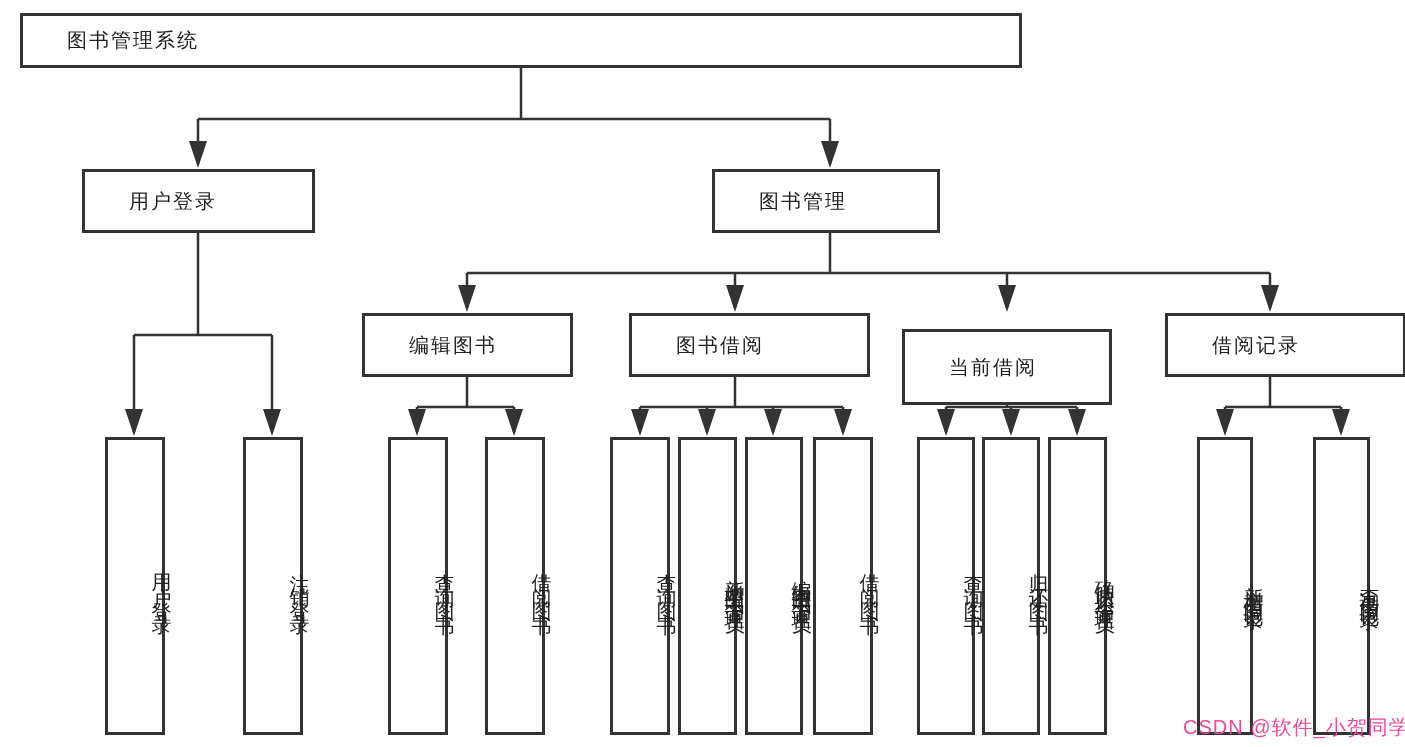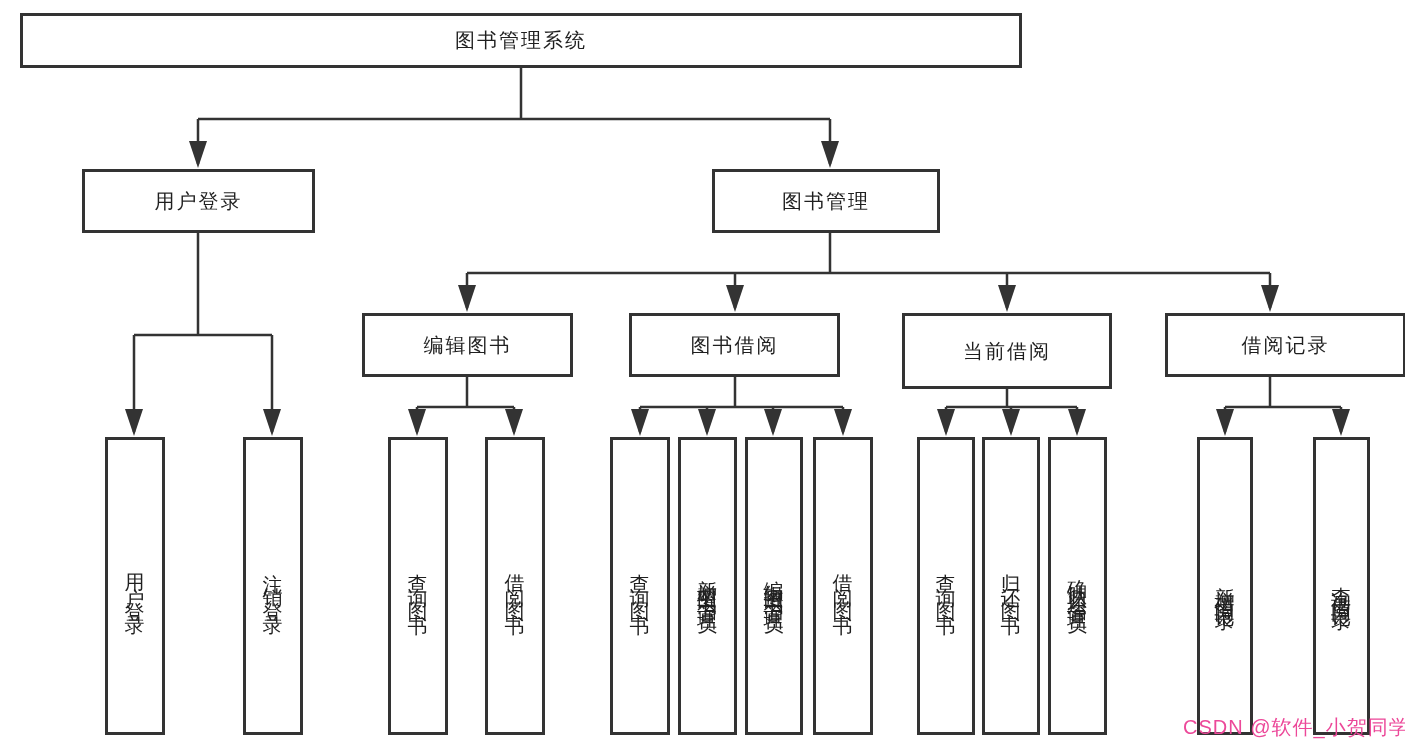--- a/index.html
+++ b/index.html
@@ -11,23 +11,23 @@
     overflow:hidden;
   }
   svg.wires{position:absolute;left:0;top:0;z-index:1;}
   .node{
     position:absolute;
     box-sizing:border-box;
     border:3px solid #333333;
     background:#ffffff;
     display:flex;
     align-items:center;
-    justify-content:center;
     color:#1f1f1f;
     z-index:2;
+    padding-left:44px;
   }
   .node.h span{
     font-size:20px;
     letter-spacing:2px;
     white-space:nowrap;
   }
   .node.v span{
     writing-mode:vertical-lr;
     text-orientation:mixed;
     font-size:20px;
@@ -99,24 +99,24 @@
   <div class="node h" style="left:82px;top:169px;width:233px;height:64px">
     <span>用户登录</span>
   </div>
   <div class="node h" style="left:712px;top:169px;width:228px;height:64px">
     <span>图书管理</span>
   </div>
 
   <div class="node h" style="left:362px;top:313px;width:211px;height:64px">
     <span>编辑图书</span>
   </div>
-  <div class="node h" style="left:629px;top:313px;width:211px;height:64px">
+  <div class="node h" style="left:629px;top:313px;width:241px;height:64px">
     <span>图书借阅</span>
   </div>
-  <div class="node h" style="left:902px;top:313px;width:210px;height:76px">
+  <div class="node h" style="left:902px;top:329px;width:210px;height:76px">
     <span>当前借阅</span>
   </div>
   <div class="node h" style="left:1165px;top:313px;width:241px;height:64px">
     <span>借阅记录</span>
   </div>
 
   <div class="node v leaf-short" style="left:105px;top:437px;width:60px;height:298px">
     <span>用户登录</span>
   </div>
   <div class="node v leaf-short" style="left:243px;top:437px;width:60px;height:298px">

